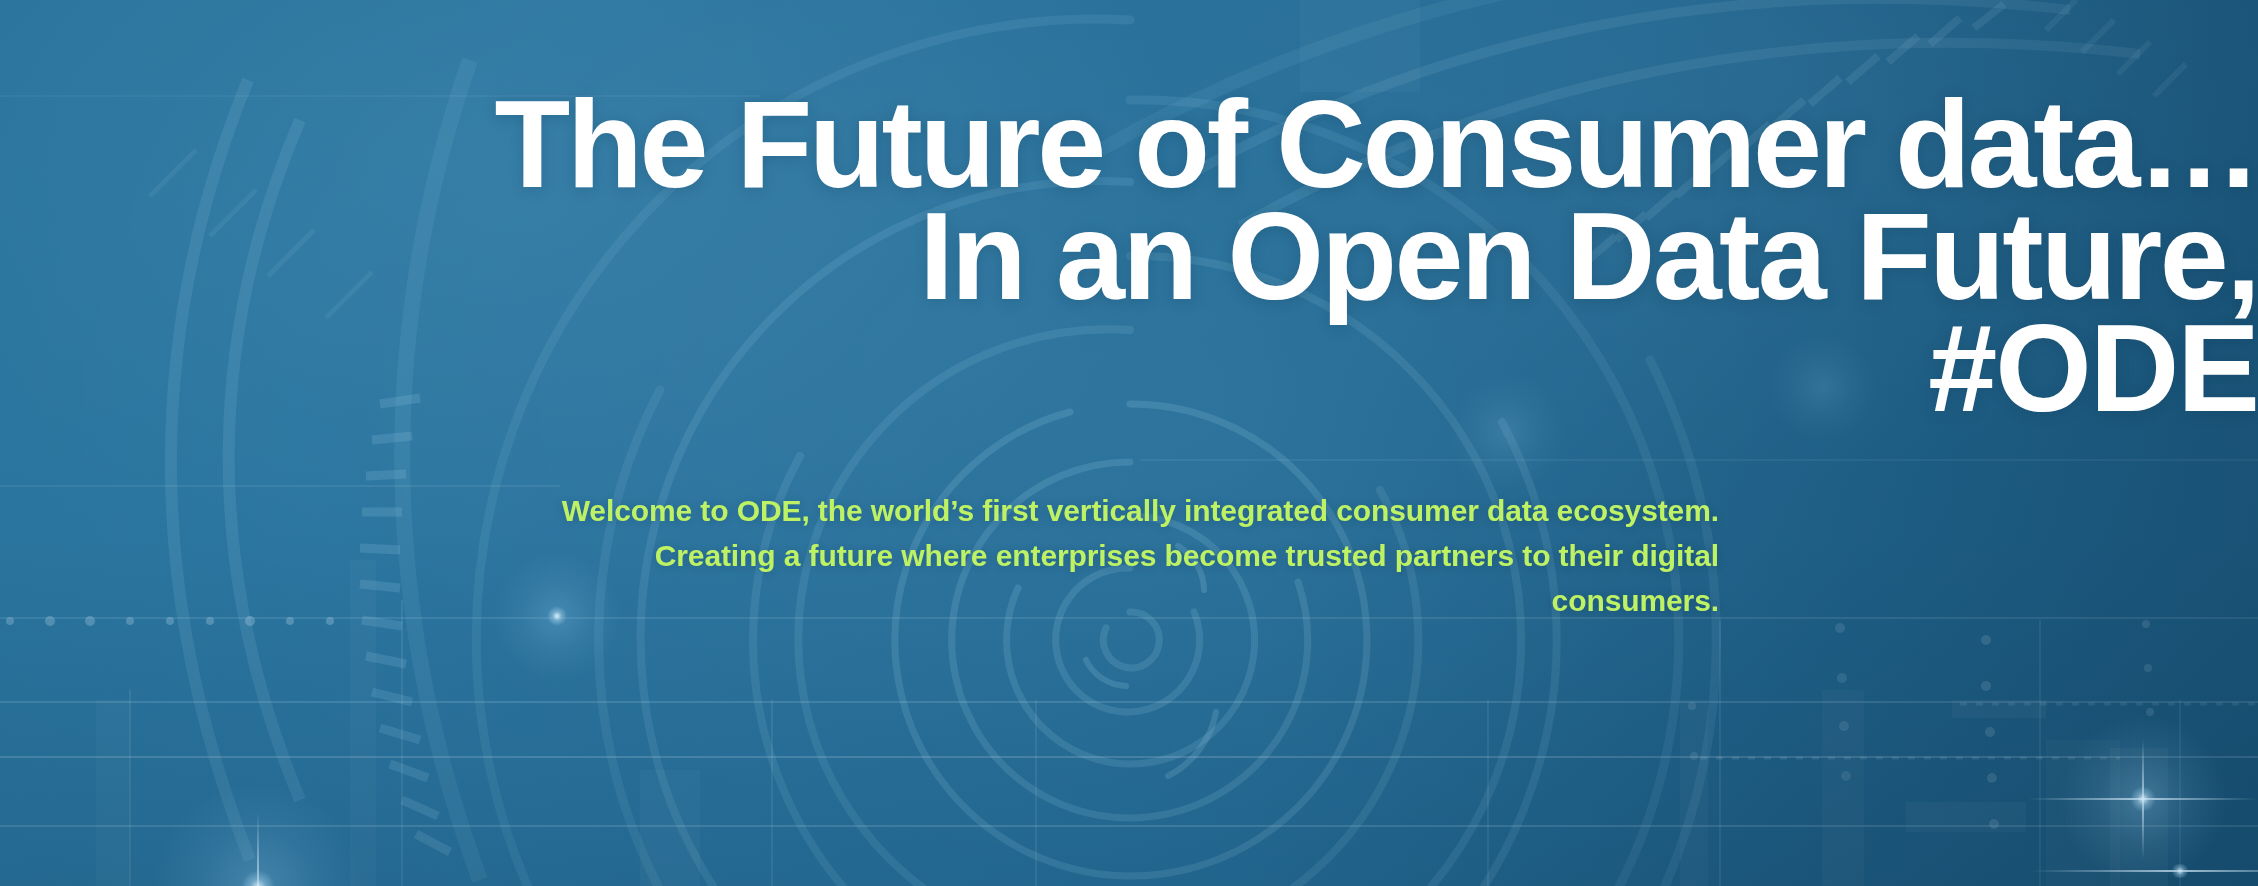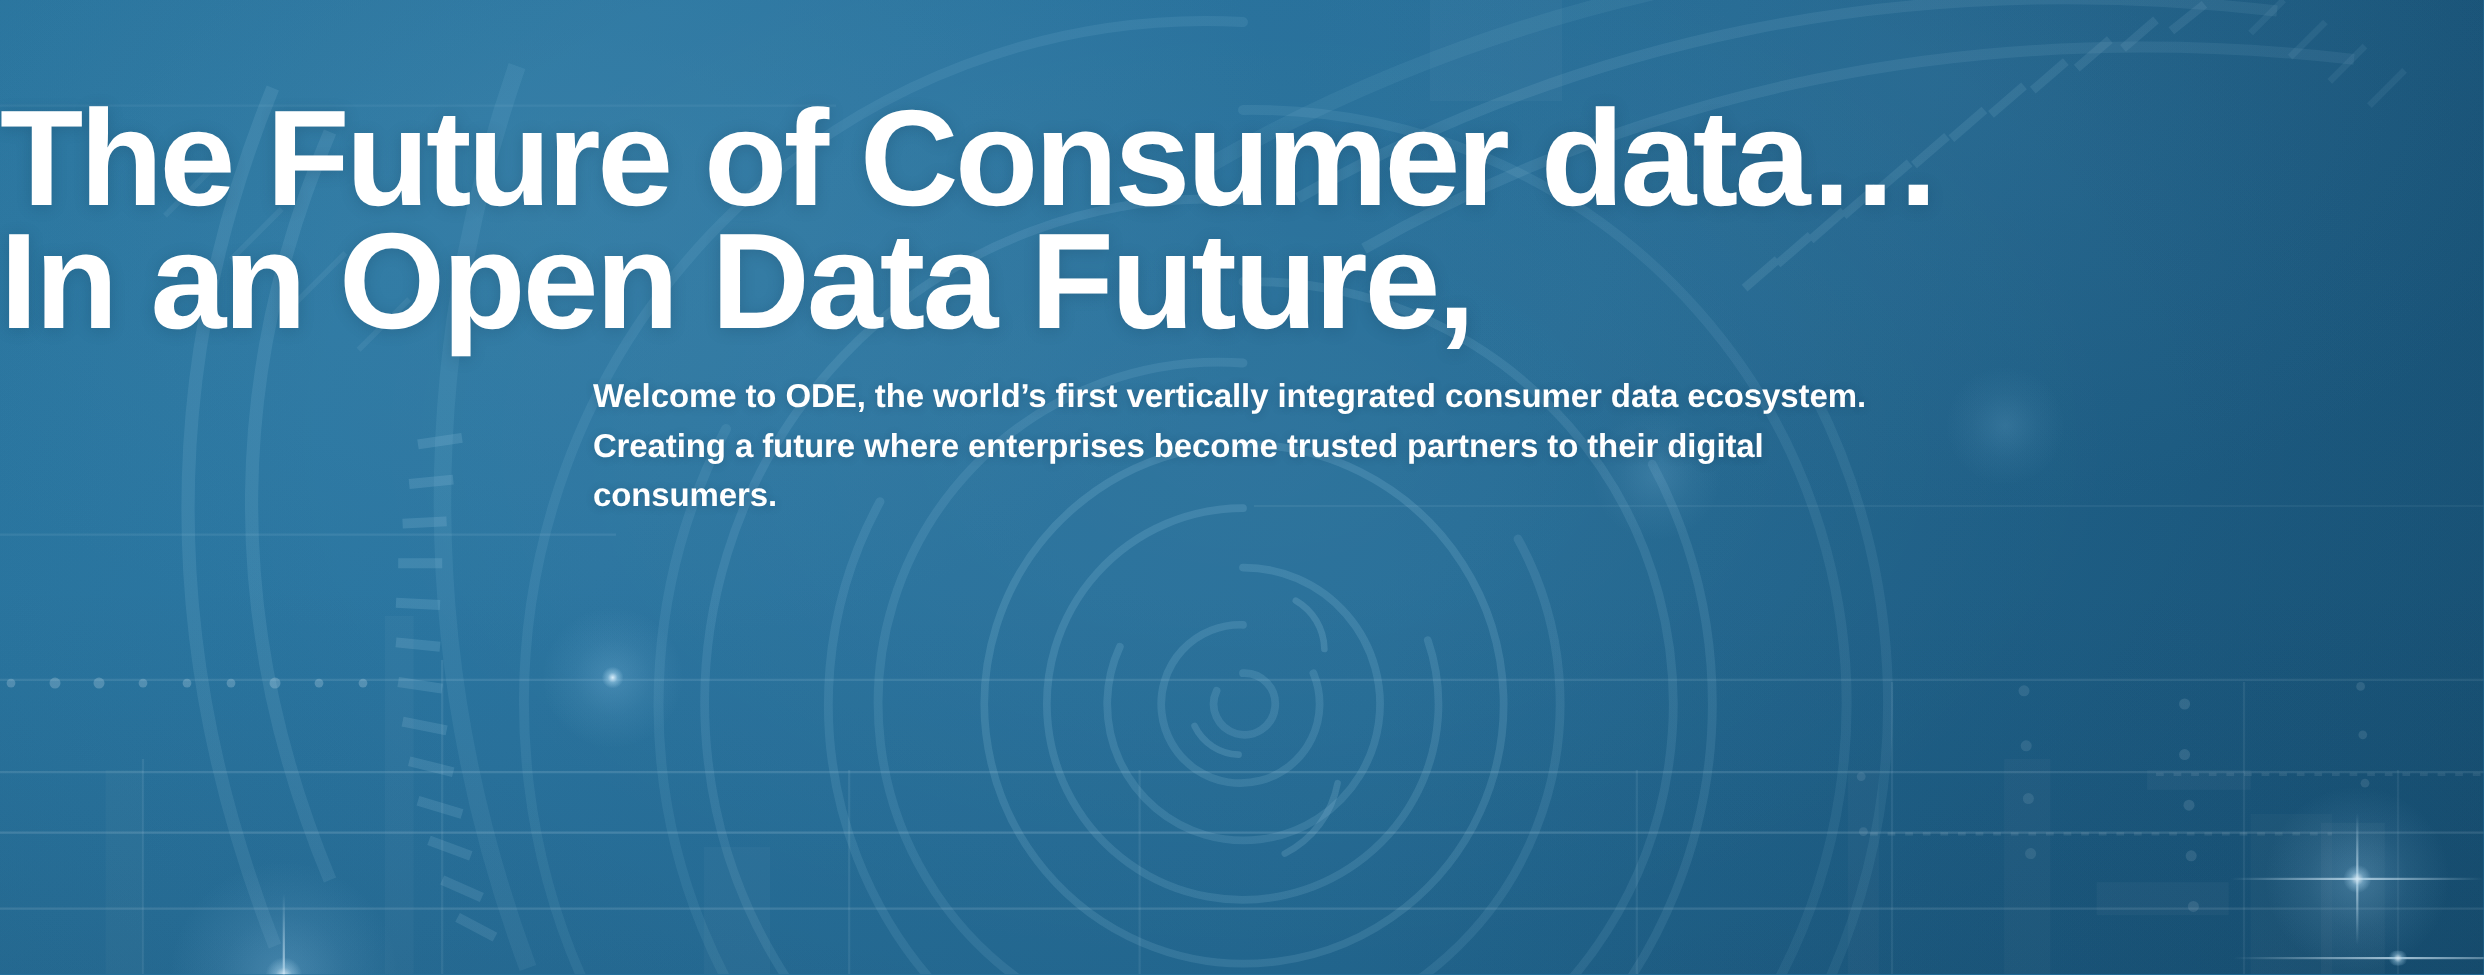--- a/index.html
+++ b/index.html
@@ -93,38 +93,38 @@
     position: absolute;
     inset: 0;
     display: flex;
     flex-direction: column;
     align-items: center;
     padding-top: 88px;
   }
 
   .headline {
     width: 2258px;
-    text-align: left;
+    text-align: right;
     color: #ffffff;
     font-weight: 700;
     font-size: 124px;
     line-height: 112px;
     letter-spacing: -2.5px;
     text-shadow: 0 2px 14px rgba(12,48,74,0.22);
   }
   .headline .hl-line { display: block; white-space: nowrap; }
   .headline .hl-line-1 { letter-spacing: -3.2px; }
   .headline .hl-line-2 { letter-spacing: -2.6px; }
   .headline .hl-line-3 { letter-spacing: -2.0px; }
 
   .subhead {
-    margin-top: 26px;
+    margin-top: 64px;
     width: 1180px;
-    text-align: left;
-    color: #ffffff;
+    text-align: right;
+    color: #bef264;
     font-weight: 600;
     font-size: 30px;
     line-height: 45px;
     letter-spacing: -0.1px;
     text-shadow: 0 1px 8px rgba(12,48,74,0.24);
   }
 
   
   .vignette {
     position: absolute;
@@ -351,18 +351,19 @@
     <span class="glow" style="width:110px;height:110px;opacity:0.5;"></span>
   </div>
 
   <div class="vignette"></div>
 
   <div class="content">
 
     <h1 class="headline">
       <span class="hl-line hl-line-1">The Future of Consumer data…</span>
       <span class="hl-line hl-line-2">In an Open Data Future,</span>
+      <span class="hl-line hl-line-3">#ODE</span>
     </h1>
 
     <p class="subhead">Welcome to ODE, the world’s first vertically integrated consumer data ecosystem. Creating a future where enterprises become trusted partners to their digital consumers.</p>
 
   </div>
 </div>
 
 </body></html>

